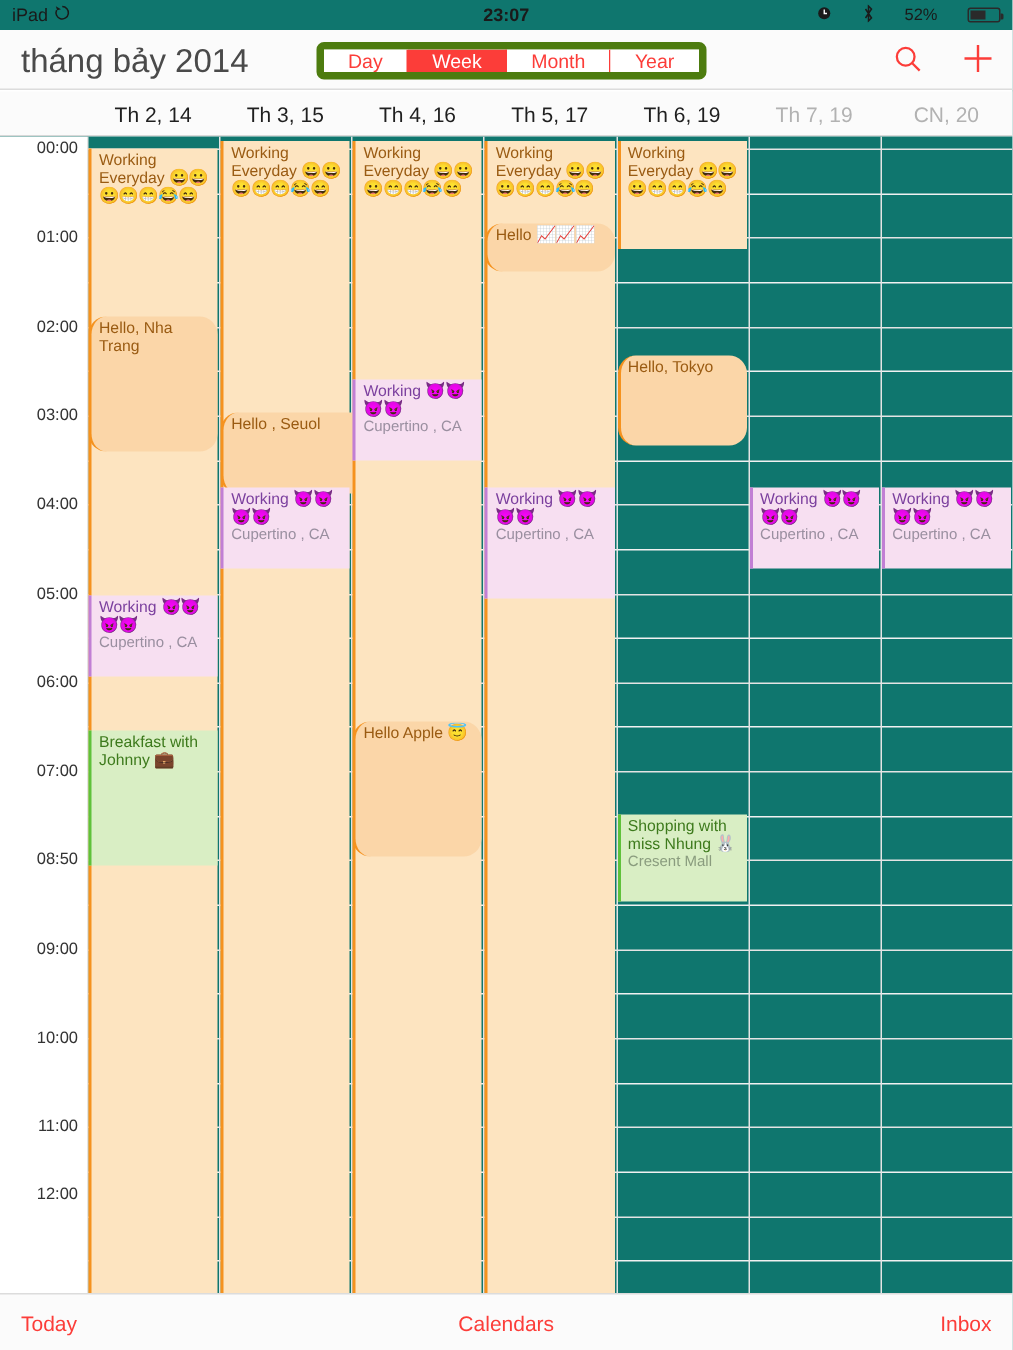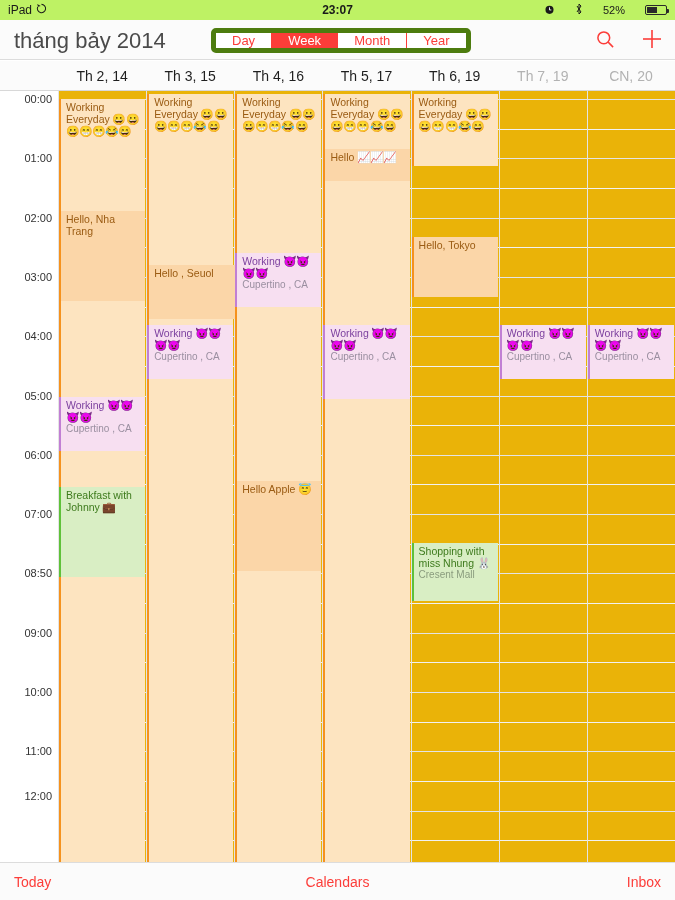--- a/index.html
+++ b/index.html
@@ -7,21 +7,21 @@
     width: 675px; height: 900px;
     font-family: "Liberation Sans", sans-serif;
     background: #ffffff;
     overflow: hidden;
   }
   #app { position: relative; width: 675px; height: 900px; }
 
   
   .statusbar {
     position: absolute; top: 0; left: 0; width: 675px; height: 20px;
-    background: #bef264;
+    background: #0f766e;
     display: flex; align-items: center;
     font-size: 12px; color: #1a1a1a;
   }
   .sb-left { position: absolute; left: 8px; display: flex; align-items: center; gap: 4px; }
   .sb-center { position: absolute; left: 0; width: 675px; text-align: center; font-weight: bold; font-size: 12px; }
   .sb-right { position: absolute; right: 8px; display: flex; align-items: center; gap: 20px; font-size: 11px; }
   .batt-shell {
     width: 22px; height: 10px; border: 1px solid #2a2a2a; border-radius: 2px;
     position: relative; display: inline-block;
   }
@@ -66,21 +66,21 @@
   .dh-gutter { width: 58px; flex: 0 0 58px; }
   .dh-cell {
     flex: 1 1 0; display: flex; align-items: center; justify-content: center;
     font-size: 14px; color: #1f1f1f;
   }
   .dh-cell.dim { color: #b2b2b2; }
 
   
   .gridwrap {
     position: absolute; top: 91px; left: 0; width: 675px; height: 771px;
-    background: #eab308; overflow: hidden;
+    background: #0f766e; overflow: hidden;
   }
   .gutter {
     position: absolute; left: 0; top: 0; width: 58px; height: 100%;
     background: #ffffff; z-index: 5;
   }
   .tlabel {
     position: absolute; right: 6px; font-size: 11px; color: #333;
     transform: translateY(-50%);
   }
   .hline {
@@ -91,21 +91,21 @@
 
   
   .ev {
     position: absolute; overflow: hidden;
     font-size: 10.5px; line-height: 12px;
     padding: 2px 3px 2px 5px;
   }
   .ev .ttl { font-weight: normal; }
   .ev .loc { color: #8e8e8e; font-size: 10px; }
   .ev.orange { background: #fde4c0; border-left: 2px solid #f5921e; color: #9a5b12; }
-  .ev.orange2 { background: #fbd6a8; border-left: 2px solid #f5921e; color: #9a5b12; }
+  .ev.orange2 { background: #fbd6a8; border-left: 2px solid #f5921e; color: #9a5b12; border-radius: 12px; }
   .ev.purple { background: #f7dff1; border-left: 2px solid #c17fd4; color: #7b3f9e; }
   .ev.purple .loc { color: #9a8fa0; }
   .ev.green { background: #d9eec4; border-left: 2px solid #5fc13a; color: #3d7a1c; }
   .ev.green .loc { color: #8a9c7e; }
   .ev .em { font-size: 11px; letter-spacing: -0.5px; }
 
   
   .toolbar {
     position: absolute; bottom: 0; left: 0; width: 675px; height: 38px;
     background: #fbfbfb; border-top: 1px solid #dcdcdc;
@@ -233,21 +233,21 @@
         <div class="ev purple" style="left: 59px; width: 86.1429px; top: 306px; height: 54px;">
           <div class="ttl">Working <span class="em">😈😈😈😈</span></div>
           <div class="loc">Cupertino , CA</div>
         </div>
         <div class="ev green" style="left: 59px; width: 86.1429px; top: 396px; height: 90px;">
           <div class="ttl">Breakfast with Johnny <span class="em">💼</span></div>
         </div>
         <div class="ev orange" style="left: 147.143px; width: 86.1429px; top: 3px; height: 770px;">
           <div class="ttl">Working Everyday <span class="em">😀😀😀😁😁😂😄</span></div>
         </div>
-        <div class="ev orange2" style="left: 147.143px; width: 108px; top: 174px; height: 54px;">
+        <div class="ev orange2" style="left: 147.143px; width: 108px; top: 184px; height: 54px;">
           <div class="ttl">Hello , Seuol</div>
         </div>
         <div class="ev purple" style="left: 147.143px; width: 86.1429px; top: 234px; height: 54px;">
           <div class="ttl">Working <span class="em">😈😈😈😈</span></div>
           <div class="loc">Cupertino , CA</div>
         </div>
         <div class="ev orange" style="left: 235.286px; width: 86.1429px; top: 3px; height: 770px;">
           <div class="ttl">Working Everyday <span class="em">😀😀😀😁😁😂😄</span></div>
         </div>
         <div class="ev purple" style="left: 235.286px; width: 86.1429px; top: 162px; height: 54px;">

